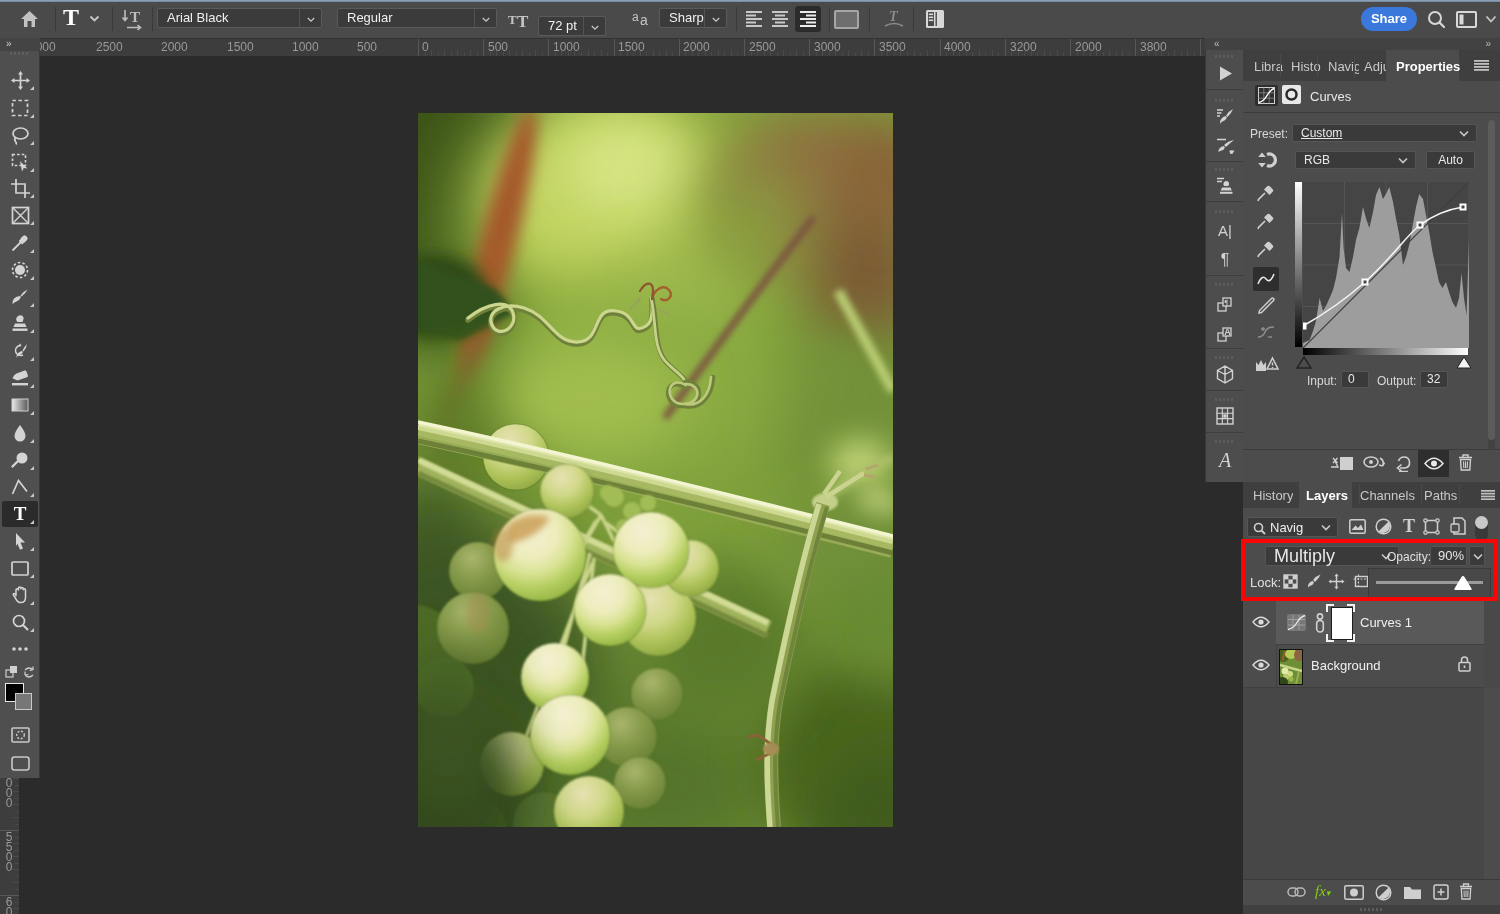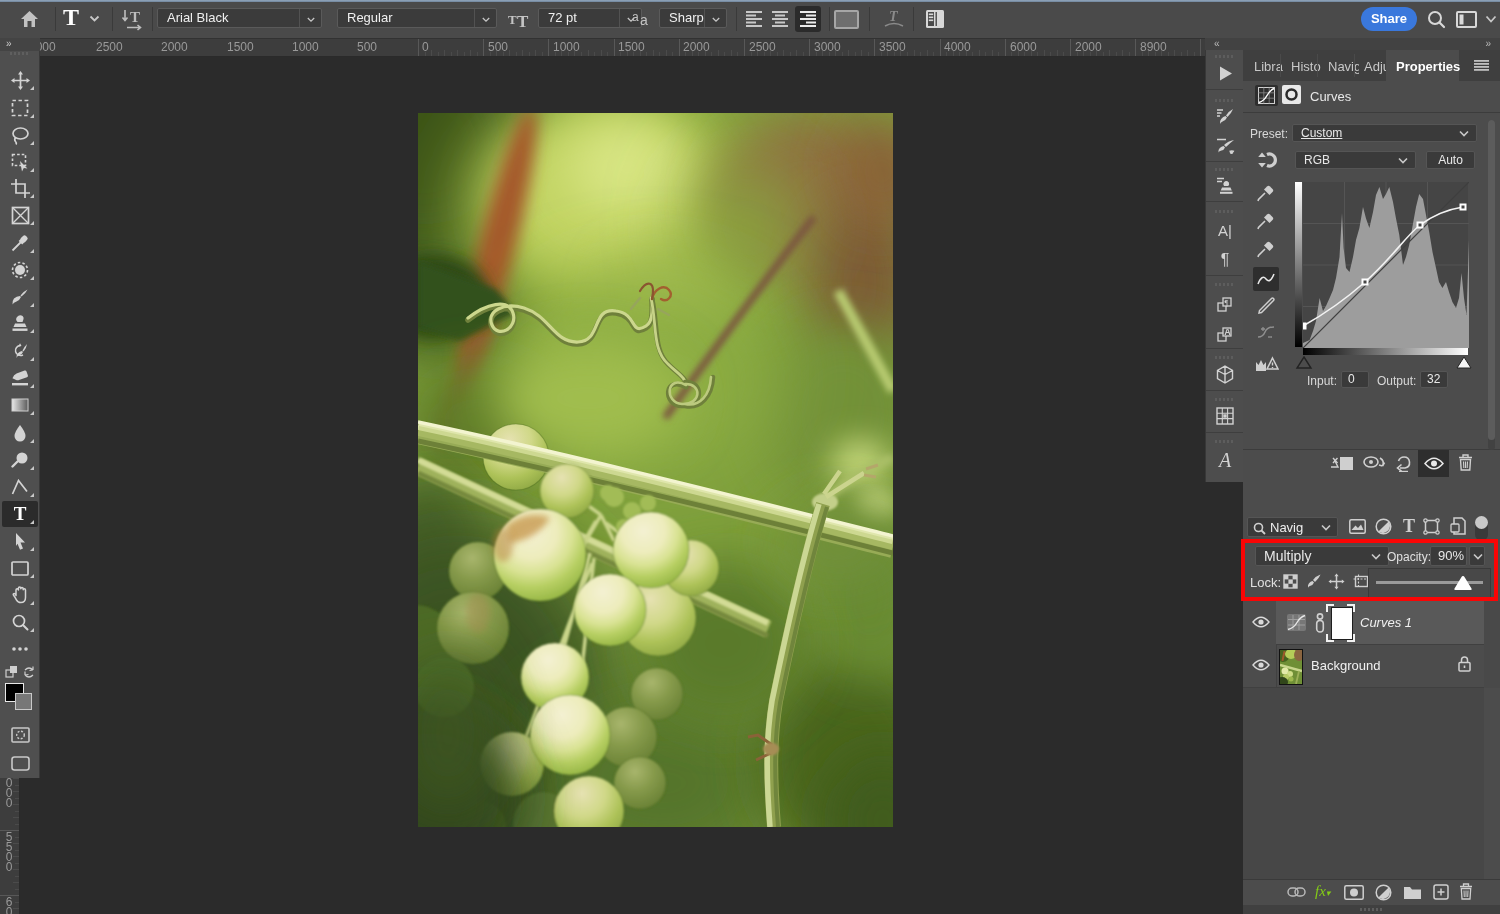--- a/index.html
+++ b/index.html
@@ -228,23 +228,23 @@
   <span class="rnum" style="left:357px">500</span>
   <span class="rnum" style="left:422px">0</span>
   <span class="rnum" style="left:488px">500</span>
   <span class="rnum" style="left:553px">1000</span>
   <span class="rnum" style="left:618px">1500</span>
   <span class="rnum" style="left:683px">2000</span>
   <span class="rnum" style="left:749px">2500</span>
   <span class="rnum" style="left:814px">3000</span>
   <span class="rnum" style="left:879px">3500</span>
   <span class="rnum" style="left:944px">4000</span>
-  <span class="rnum" style="left:1010px">6000</span>
+  <span class="rnum" style="left:1010px">3200</span>
   <span class="rnum" style="left:1075px">2000</span>
-  <span class="rnum" style="left:1140px">8900</span>
+  <span class="rnum" style="left:1140px">3800</span>
 </div>
 <div class="abs" id="vruler">
   <span class="vnum" style="top:712px">5<br>0<br>0<br>0</span>
   <span class="vnum" style="top:776px">5<br>5<br>0<br>0</span>
   <span class="vnum" style="top:841px">6<br>0<br>0<br>0</span>
 </div>
 
 <div class="abs" id="topbar">
 
   <svg class="abs" style="left:20px;top:10px" width="19" height="18" viewBox="0 0 19 18">
@@ -272,21 +272,21 @@
   <div class="abs dd" style="left:337px;width:160px;">Regular
     <svg class="chev" width="10" height="8" viewBox="0 0 10 8">
         <path d="M1 1.5 L5 5.5 L9 1.5" fill="none" stroke="#c8c8c8" stroke-width="1.6"></path>
       </svg>
   </div>
 
   <svg class="abs" style="left:508px;top:9px" width="26" height="21" viewBox="0 0 26 21">
     <text x="0" y="15" font-family="Liberation Serif,serif" font-size="13" font-weight="bold" fill="#c4c4c4">T</text>
     <text x="9" y="18" font-family="Liberation Serif,serif" font-size="17" font-weight="bold" fill="#c4c4c4">T</text>
   </svg>
-  <div class="abs dd" style="left:538px;width:104px;">72 pt
+  <div class="abs dd" style="left:538px;width:68px;margin-top:8px;">72 pt
     <svg class="chev" width="10" height="8" viewBox="0 0 10 8">
         <path d="M1 1.5 L5 5.5 L9 1.5" fill="none" stroke="#c8c8c8" stroke-width="1.6"></path>
       </svg>
   </div>
 
   <svg class="abs" style="left:632px;top:11px" width="20" height="18" viewBox="0 0 20 18">
     <text x="0" y="10" font-family="Liberation Sans,sans-serif" font-size="12" fill="#c4c4c4">a</text>
     <text x="8" y="14" font-family="Liberation Sans,sans-serif" font-size="14" fill="#c4c4c4">a</text>
   </svg>
   <div class="abs dd" style="left:659px;width:68px;">Sharp
@@ -776,20 +776,38 @@
   </svg>
   <svg class="abs" style="left:215px;top:416px" width="15" height="17" viewBox="0 0 15 17">
     <path d="M1 3.5 L14 3.5 M5 3 L5 1 L10 1 L10 3" stroke="#cfcfcf" stroke-width="1.4" fill="none"></path>
     <path d="M2.5 5.5 L3.2 16 L11.8 16 L12.5 5.5 Z" fill="none" stroke="#cfcfcf" stroke-width="1.4"></path>
     <path d="M5.5 7.5 L5.8 14 M7.5 7.5 L7.5 14 M9.5 7.5 L9.2 14" stroke="#cfcfcf" stroke-width="1.1"></path>
   </svg>
 
   <div class="abs" style="left:245px;top:82px;width:7px;height:330px;background:#424242;border-radius:4px;"></div>
   <div class="abs" style="left:245px;top:82px;width:7px;height:320px;background:#5c5c5c;border-radius:4px;"></div>
 
+  <div class="tabbar" style="top:444px;height:26px;">
+    <div class="tab" style="left:10px;top:6px;">History</div>
+    <div style="position:absolute;left:56px;top:0;width:53px;height:26px;background:#4c4c4c;"></div>
+    <div class="tab" style="left:63px;top:6px;color:#fff;font-weight:bold;">Layers</div>
+    <div class="tab" style="left:117px;top:6px;">Channels</div>
+    <div class="tab" style="left:181px;top:6px;">Paths</div>
+    <svg style="position:absolute;left:238px;top:8px" width="14" height="10" viewBox="0 0 14 10">
+      <g fill="#c0c0c0">
+          <rect y="0" width="14" height="1.7"></rect>
+          <rect y="2.8" width="14" height="1.7"></rect>
+          <rect y="5.6" width="14" height="1.7"></rect>
+          <rect y="8.4" width="14" height="1.7"></rect>
+        </g>
+    </svg>
+    <div style="position:absolute;left:116px;top:3px;width:1px;height:20px;background:#4a4a4a"></div>
+    <div style="position:absolute;left:178px;top:3px;width:1px;height:20px;background:#4a4a4a"></div>
+    <div style="position:absolute;left:216px;top:3px;width:1px;height:20px;background:#4a4a4a"></div>
+  </div>
 
   <div class="field" style="left:4px;top:479px;width:91px;height:20px;">
     <svg style="position:absolute;left:5px;top:4px" width="13" height="13" viewBox="0 0 13 13">
       <circle cx="5.5" cy="5.5" r="4" fill="none" stroke="#cfcfcf" stroke-width="1.6"></circle>
         <path d="M8.5 8.5 L12 12" stroke="#cfcfcf" stroke-width="1.8"></path>
     </svg>
     <span style="position:absolute;left:22px;top:2px;font-size:13px;color:#eee;">Navig</span>
     <svg style="position:absolute;right:6px;top:6px" width="10" height="8" viewBox="0 0 10 8">
         <path d="M1 1.5 L5 5.5 L9 1.5" fill="none" stroke="#c8c8c8" stroke-width="1.6"></path>
       </svg>
@@ -814,21 +832,21 @@
   </svg>
   <svg class="abs" style="left:207px;top:479px" width="16" height="18" viewBox="0 0 16 18">
     <path d="M4 1 L12 1 L15 4 L15 17 L4 17 Z" fill="none" stroke="#cfcfcf" stroke-width="1.5"></path>
     <rect x="1" y="7" width="8" height="8" rx="1" fill="#4c4c4c" stroke="#cfcfcf" stroke-width="1.3"></rect>
   </svg>
   <div class="abs" style="left:232px;top:481px;width:13px;height:22px;background:#3a3a3a;border-radius:6.5px;"></div>
   <svg class="abs" style="left:231px;top:477px" width="15" height="15">
       <circle cx="7.5" cy="7.5" r="6.5" fill="#c9c9c9"></circle>
     </svg>
 
-  <div class="field" style="left:12px;top:508px;width:134px;height:20px;line-height:18px;padding-left:8px;font-size:14px;">Multiply
+  <div class="field" style="left:22px;top:508px;width:134px;height:20px;line-height:18px;padding-left:8px;font-size:18px;">Multiply
     <svg style="position:absolute;right:7px;top:6px" width="10" height="8" viewBox="0 0 10 8">
         <path d="M1 1.5 L5 5.5 L9 1.5" fill="none" stroke="#c8c8c8" stroke-width="1.6"></path>
       </svg>
   </div>
   <div class="abs" style="left:144px;top:512px;font-size:12px;color:#e0e0e0;">Opacity:</div>
   <div class="field" style="left:187px;top:508px;width:37px;height:20px;line-height:18px;padding-left:7px;font-size:13px;">90%</div>
   <div class="field" style="left:226px;top:508px;width:16px;height:20px;">
     <svg style="position:absolute;left:3px;top:6px" width="10" height="8" viewBox="0 0 10 8">
         <path d="M1 1.5 L5 5.5 L9 1.5" fill="none" stroke="#c8c8c8" stroke-width="1.6"></path>
       </svg>
@@ -884,21 +902,21 @@
   </svg>
   <div class="abs" style="left:88px;top:569px;width:20px;height:31px;background:#fff;border:1px solid #1e1e1e;"></div>
   <svg class="abs" style="left:83px;top:566px" width="29" height="38" viewBox="0 0 29 38">
     <g stroke="#f2f2f2" stroke-width="2" fill="none">
       <path d="M1 8 L1 1 L8 1"></path>
         <path d="M21 1 L28 1 L28 8"></path>
       <path d="M28 30 L28 37 L21 37"></path>
         <path d="M8 37 L1 37 L1 30"></path>
     </g>
   </svg>
-  <div class="abs" style="left:117px;top:577px;font-size:13px;color:#f0f0f0;font-style:italic;">Curves 1</div>
+  <div class="abs" style="left:117px;top:577px;font-size:13px;color:#f0f0f0;">Curves 1</div>
 
   <div class="abs" style="left:33px;top:606px;width:208px;height:1px;background:#404040;"></div>
   <svg class="abs" style="left:9px;top:621px" width="18" height="12" viewBox="0 0 18 12">
     <path d="M1 6 Q9 -3.5 17 6 Q9 15.5 1 6 Z" fill="none" stroke="#dadada" stroke-width="1.4"></path>
     <circle cx="9" cy="6" r="2.6" fill="#dadada"></circle>
   </svg>
   <div class="abs" id="bgthumb" style="left:36px;top:611px;width:22px;height:34px;border:1px solid #111;overflow:hidden;">
     <svg width="22" height="34" viewBox="0 0 22 34">
       <rect width="22" height="34" fill="#6f8f36"></rect>
       <ellipse cx="3" cy="4" rx="7" ry="8" fill="#46621f"></ellipse>

